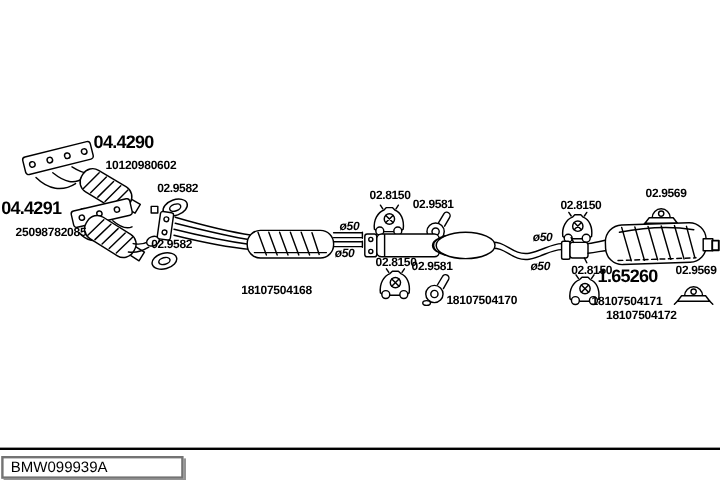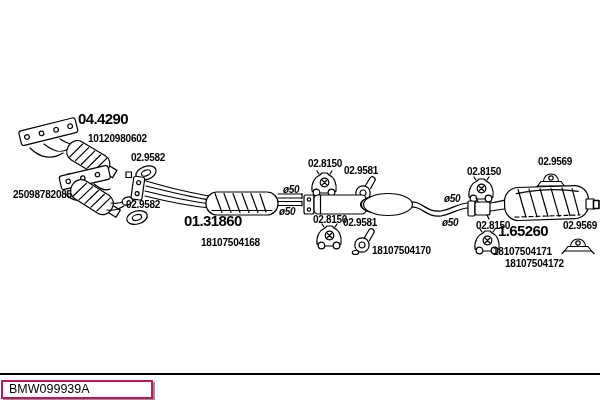--- a/index.html
+++ b/index.html
@@ -5,21 +5,21 @@
   html,body{margin:0;padding:0;background:#fff}
   .stage{position:relative;width:600px;height:400px;background:#fff;overflow:hidden;
          font-family:"Liberation Sans",sans-serif;color:#000}
   .art{position:absolute;left:0;top:0}
   .lbl{position:absolute;white-space:nowrap;line-height:1;font-weight:700}
   .code-lg{font-size:15px;letter-spacing:-0.6px}
   .oem{font-size:10px;letter-spacing:-0.2px}
   .code-sm{font-size:10px;letter-spacing:-0.3px}
   .dia{font-size:10px;font-style:italic;letter-spacing:-0.3px}
   .footer-line{position:absolute;left:0;top:373px;width:600px;height:0;border-top:2px solid #000}
-  .footer-box{position:absolute;left:1px;top:380px;width:142px;height:15px;border:2px solid #be185d;
+  .footer-box{position:absolute;left:1px;top:380px;width:142px;height:15px;border:2px solid #737373;
               background:#fff;box-shadow:2px 2px 0 #949494;font-size:12.5px;line-height:15px;
               padding-left:6px;white-space:nowrap}
 </style>
 </head>
 <body>
 
 <div class="stage">
 
   <svg class="art" width="600" height="400" viewBox="0 0 600 400">
     <defs>
@@ -136,21 +136,21 @@
         <rect x="586" y="199" width="8" height="10" fill="#fff"></rect>
         <rect x="593.5" y="200.5" width="5.5" height="8" fill="#fff" stroke-width="1.6"></rect>
       </g>
 
       <use href="#ic-hanger" transform="translate(487,242)"></use>
       <use href="#ic-mountR" transform="translate(578,244)"></use>
     </g>
   </svg>
 
   <div class="lbl code-lg" style="left:78px;top:111px">04.4290</div>
-  <div class="lbl code-lg" style="left:184px;top:213px">01.31860</div>
+  <div class="lbl code-lg" style="left:1px;top:166px">04.4291</div>
   <div class="lbl code-lg" style="left:498px;top:223px">1.65260</div>
 
   <div class="lbl oem" style="left:88px;top:134px">10120980602</div>
   <div class="lbl oem" style="left:13px;top:190px">25098782085</div>
   <div class="lbl oem" style="left:201px;top:238px">18107504168</div>
   <div class="lbl oem" style="left:372px;top:246px">18107504170</div>
   <div class="lbl oem" style="left:493px;top:247px">18107504171</div>
   <div class="lbl oem" style="left:505px;top:259px">18107504172</div>
 
   <div class="lbl code-sm" style="left:131px;top:153px">02.9582</div>

